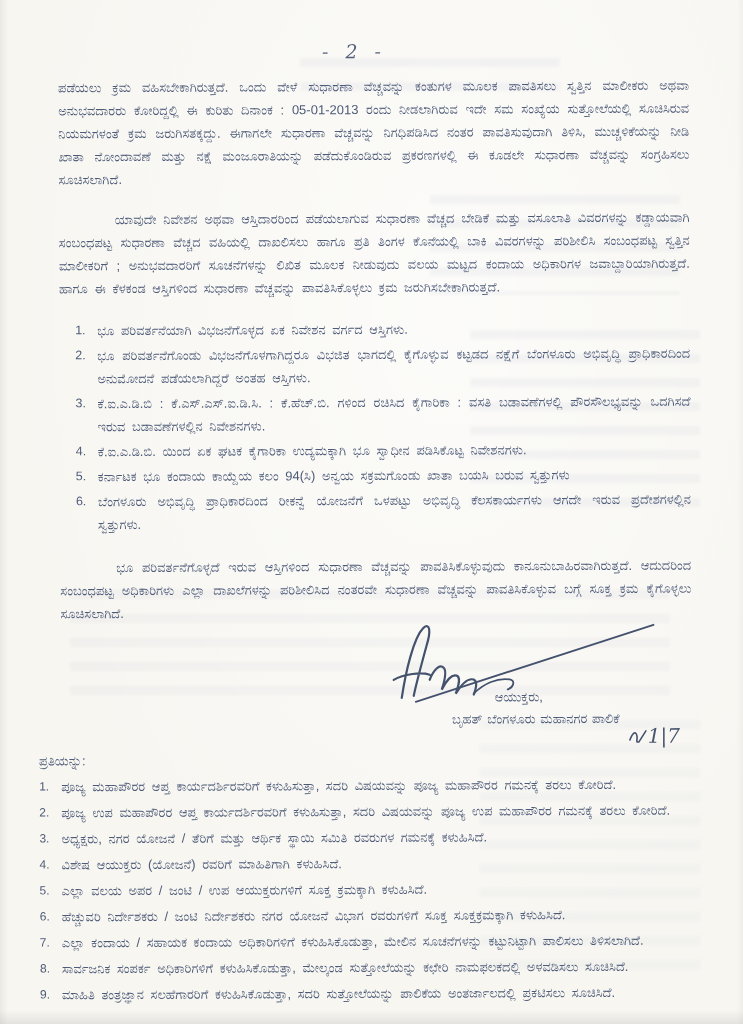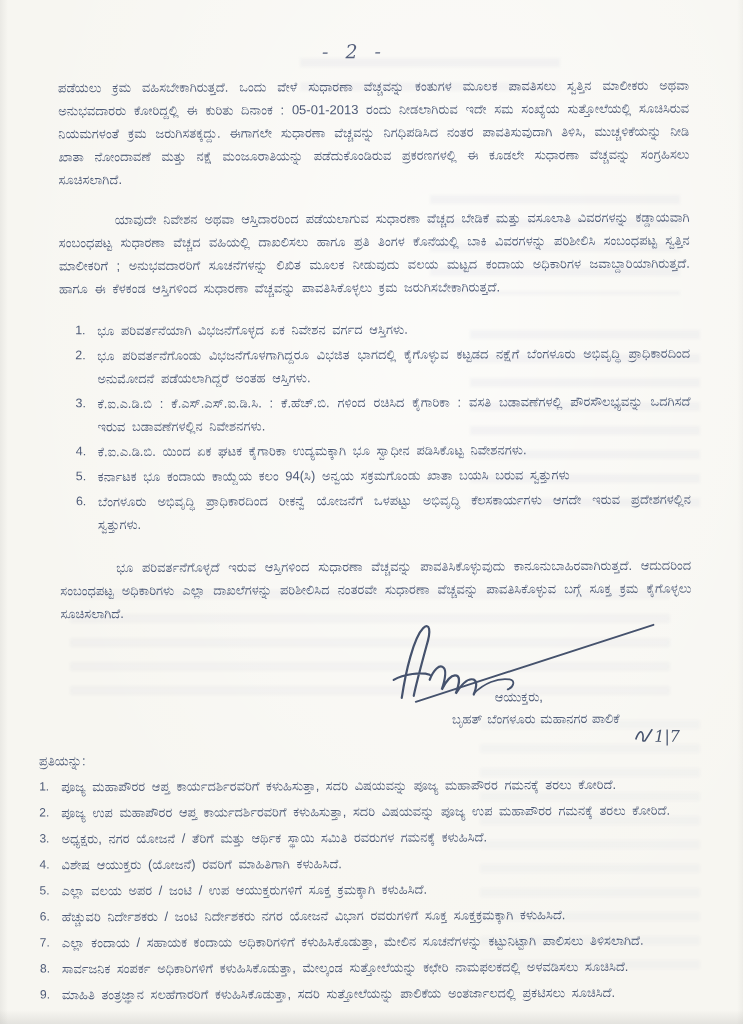--- a/index.html
+++ b/index.html
@@ -50,21 +50,21 @@
   .sig-block{
     position:relative;text-align:center;
     width:260px;margin:4px 28px 0 auto;height:112px;
   }
   .sig-svg{position:absolute;left:-40px;top:-14px;}
   .sig-title{position:absolute;left:0;right:30px;top:52px;text-align:center;word-spacing:1px;}
   .sig-org{position:absolute;left:-20px;right:-24px;top:74px;text-align:center;word-spacing:1px;white-space:nowrap;}
   .sig-mark{
     position:absolute;right:-16px;top:92px;
     font-family:"DejaVu Serif", serif;font-style:italic;
-    font-size:16px;color:#49566f;
+    font-size:20px;color:#49566f;
   }
   .copies-head{margin:2px 0 3px -22px;word-spacing:1px;}
   ol.copies{list-style:none;margin:0;padding:0;}
   ol.copies li{display:flex;margin-bottom:3px;}
   ol.copies .no{flex:0 0 22px;margin-left:-22px;font-size:12px;}
   ol.copies .li-text{flex:1;}
   .hand-ink{stroke:#45526d;fill:none;stroke-linecap:round;}
 </style>
 </head>
 <body>

